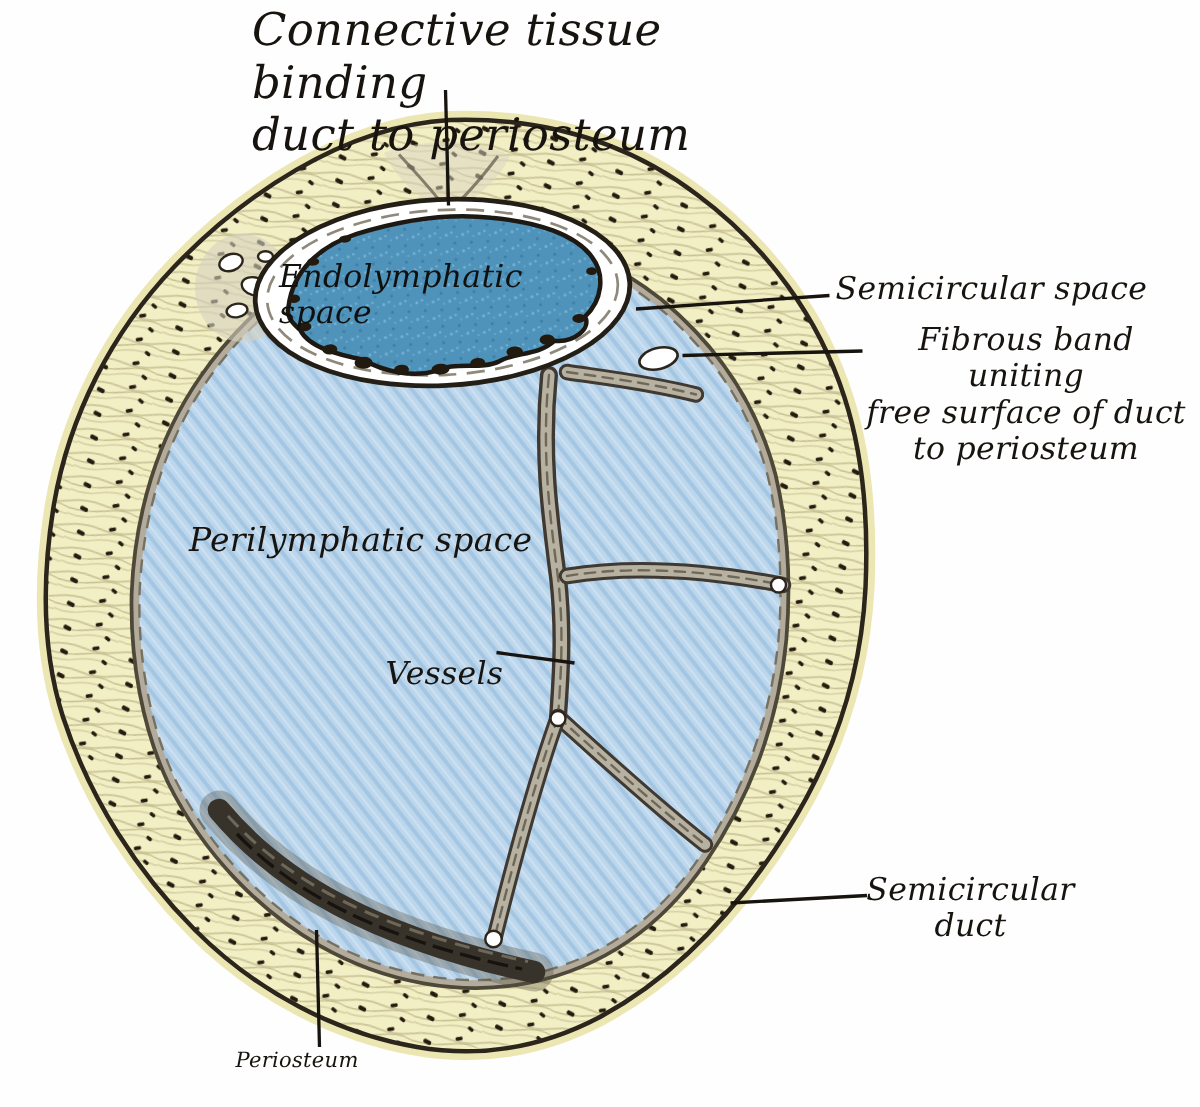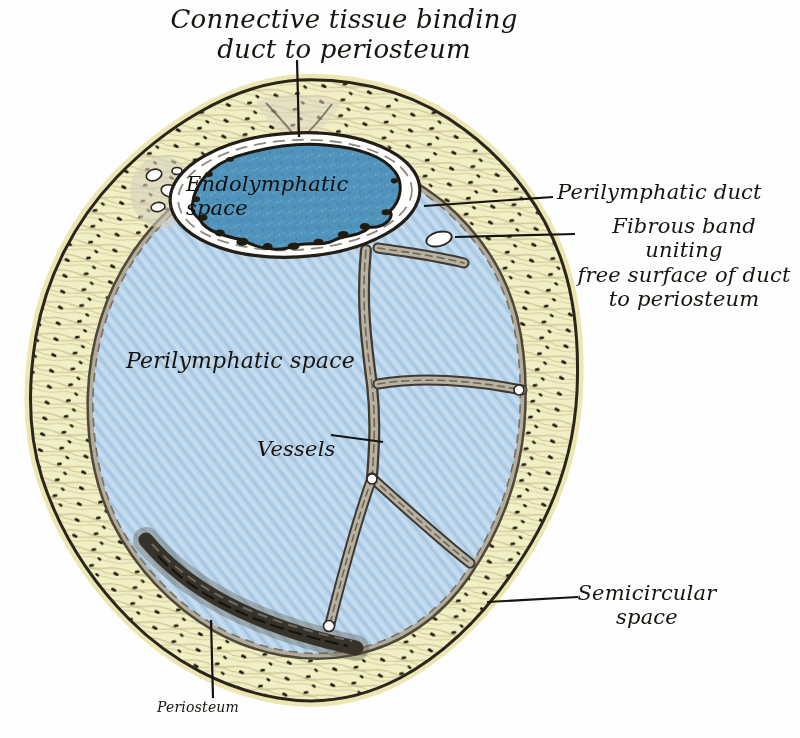--- a/index.html
+++ b/index.html
@@ -5,21 +5,21 @@
   html,body{margin:0;padding:0;background:#ffffff;}
   .stage{
     position:relative;width:800px;height:738px;background:#fefefe;
     font-family:"DejaVu Serif", serif;overflow:hidden;
   }
   .stage svg{position:absolute;left:0;top:0;}
   .lbl{
     position:absolute;font-style:italic;color:#17130e;
     white-space:pre-line;line-height:1.16;letter-spacing:.2px;
   }
-  .lbl-connective{left:168px;top:4px;width:352px;text-align:center;font-size:26px;}
+  .lbl-connective{left:168px;top:4px;width:352px;font-size:30px;}
   .lbl-endolymphatic{left:186px;top:172px;width:212px;font-size:21px;color:#10100e;}
   .lbl-semicircular-duct{left:557px;top:180px;font-size:21px;}
   .lbl-fibrous-band{left:577px;top:214px;width:214px;text-align:center;font-size:21px;}
   .lbl-perilymphatic{left:126px;top:348px;font-size:22px;}
   .lbl-vessels{left:257px;top:437px;font-size:21px;}
   .lbl-semicircular-canal{left:576px;top:581px;width:142px;text-align:center;font-size:21px;}
   .lbl-periosteum{left:157px;top:699px;font-size:14px;}
 </style>
 </head>
 <body>
@@ -170,23 +170,23 @@
       <path d="M331,435 L383,442"></path>
       <path d="M578,597 L487,602"></path>
       <path d="M213,698 L211,620"></path>
     </g>
   </svg>
 
   <div class="lbl lbl-connective">Connective tissue binding
 duct to periosteum</div>
   <div class="lbl lbl-endolymphatic">Endolymphatic
 space</div>
-  <div class="lbl lbl-semicircular-duct">Perilymphatic duct</div>
+  <div class="lbl lbl-semicircular-duct">Semicircular space</div>
   <div class="lbl lbl-fibrous-band">Fibrous band uniting
 free surface of duct
 to periosteum</div>
   <div class="lbl lbl-perilymphatic">Perilymphatic space</div>
   <div class="lbl lbl-vessels">Vessels</div>
   <div class="lbl lbl-semicircular-canal">Semicircular
-space</div>
+duct</div>
   <div class="lbl lbl-periosteum">Periosteum</div>
 
 </div>
 
 </body></html>

